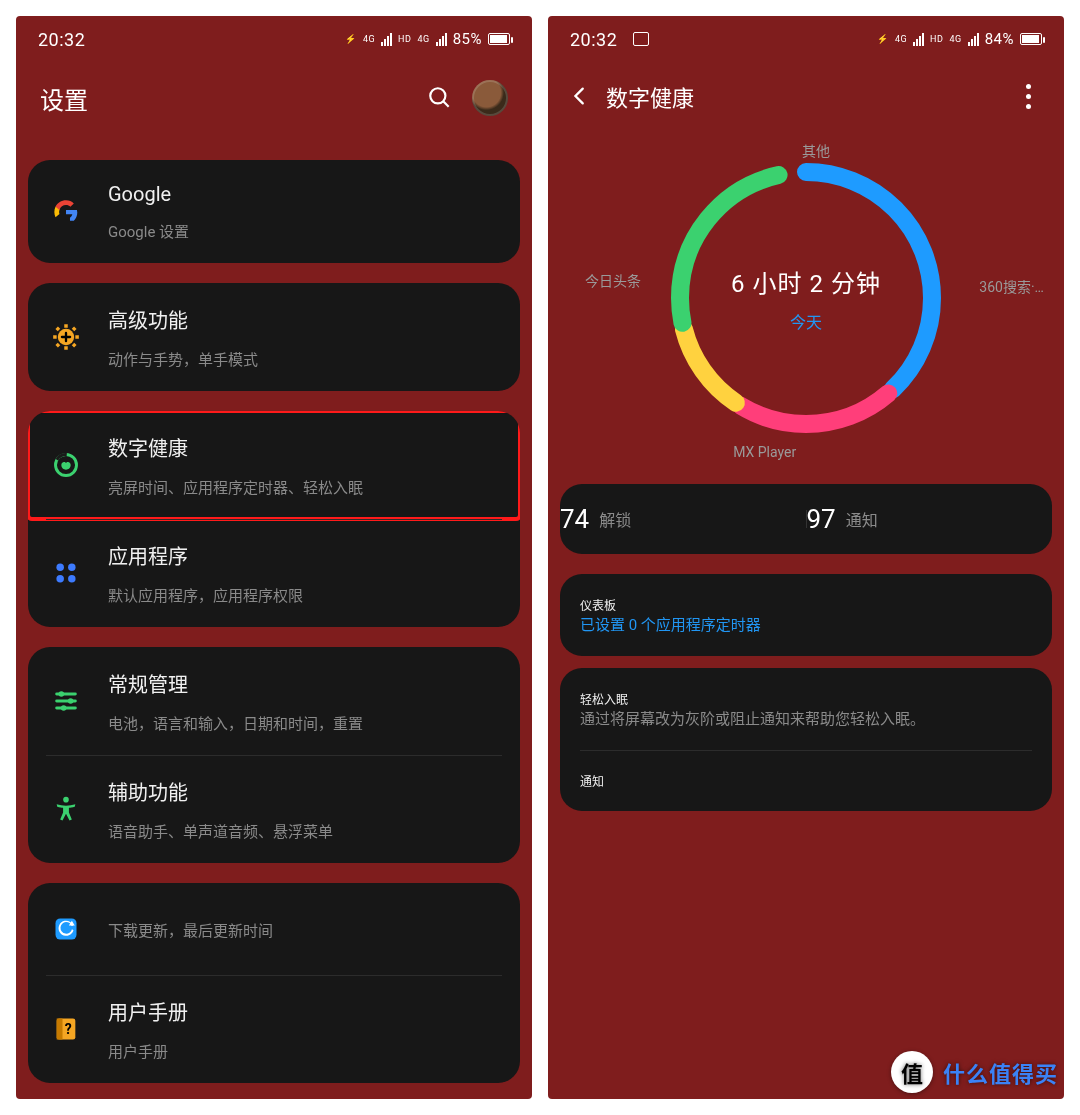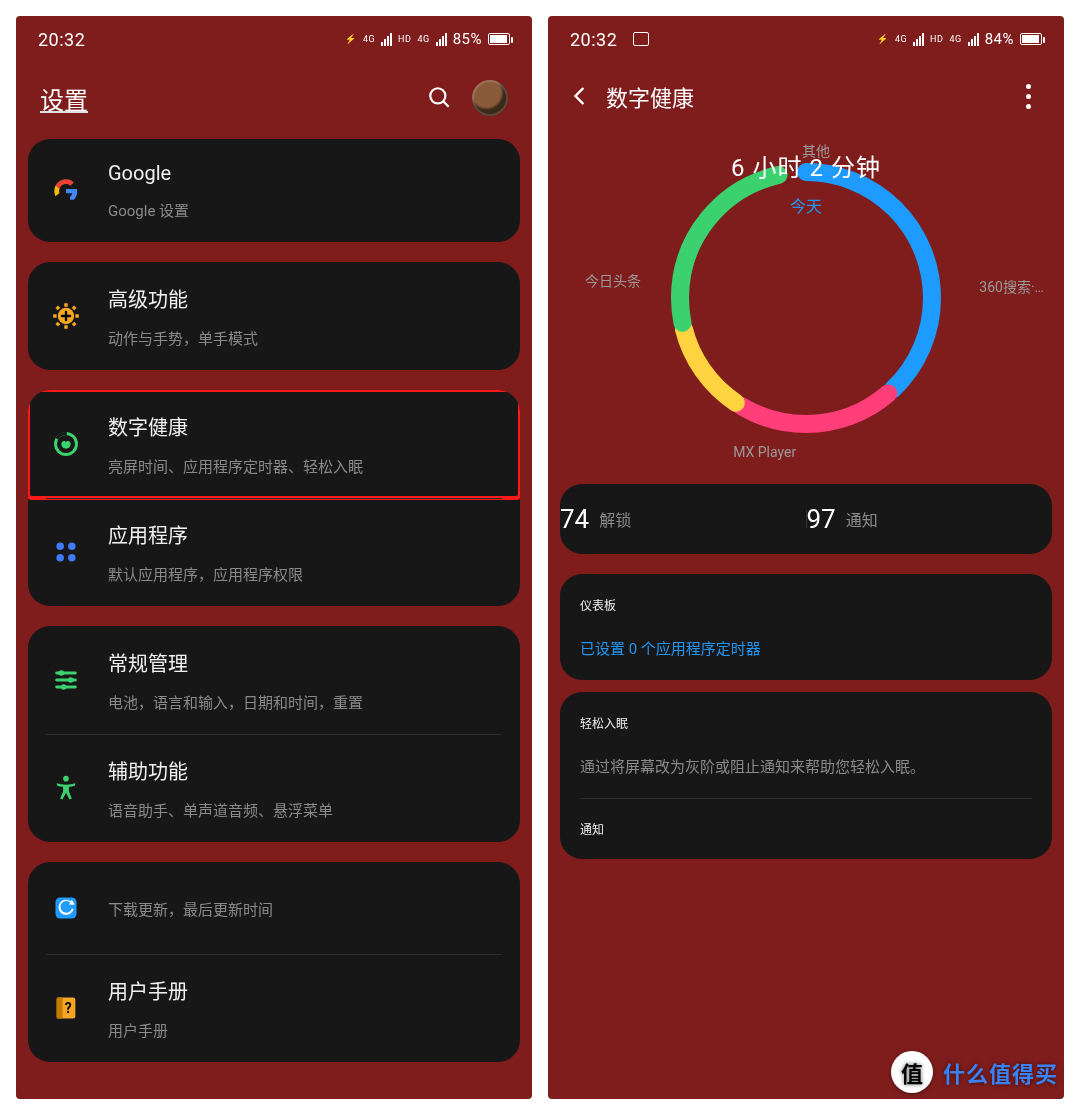--- a/index.html
+++ b/index.html
@@ -46,22 +46,21 @@
   .sb-battery .fill { position:absolute; left:1px; top:1px; bottom:1px; background:#fff; }
   .sb-sig { display:inline-flex; align-items:flex-end; gap:1px; height:14px;}
   .sb-sig span { width:2px; background:#fff; }
   .sb-sig span:nth-child(1){height:4px;} .sb-sig span:nth-child(2){height:7px;}
   .sb-sig span:nth-child(3){height:10px;} .sb-sig span:nth-child(4){height:13px;}
   .sb-tiny { font-size:9px; line-height:1; }
 
   
   .app-header {
     display: flex; align-items: center;
-    padding: 18px 24px 23px 24px;
-    text-decoration: underline;
+    padding: 18px 24px 44px 24px;
   }
   .app-title { font-size: 24px; color: #fff; flex: 1; }
   .hdr-icon { width: 36px; height: 36px; display:flex; align-items:center; justify-content:center; margin-left:14px; color:#fff; }
   .avatar {
     width: 36px; height: 36px; border-radius: 50%;
     background: radial-gradient(circle at 40% 35%, #8a5a3a 0 45%, #3a2a1a 55% 100%);
     box-shadow: inset 0 0 0 2px rgba(255,255,255,0.15);
   }
 
   
@@ -112,21 +111,21 @@
     width: 100%;
     padding: 10px 0 28px 0;
     display:flex; justify-content:center;
   }
   .donut {
     width: 300px; height: 300px; position:relative;
   }
   .donut svg { width:100%; height:100%; transform: rotate(-90deg); }
   .donut-center {
     position:absolute; inset:0;
-    display:flex; flex-direction:column; align-items:center; justify-content:flex-start;
+    display:flex; flex-direction:column; align-items:center; justify-content:center;
     gap:10px;
   }
   .donut-center .big { font-size: 24px; color:#fff; letter-spacing:1px;}
   .donut-center .small { font-size: 16px; color:#2196f3; }
   .seg-label { position:absolute; font-size:14px; color:#9a9a9a; white-space:nowrap; }
 
   
   .stats {
     margin: 8px 12px 20px 12px;
     display:flex;
@@ -137,21 +136,21 @@
   .stat { flex:1; display:flex; flex-direction:row; align-items:center; gap:10px;}
   .stat .num { font-size: 26px; color:#fff; }
   .stat .lbl { font-size: 16px; color:#8a8a8a; }
   .stat-sep { width:1px; background:#333; margin: 6px 0;}
 
   
   .opt-card { margin: 0 12px 12px 12px; background:#171717; border-radius:22px; overflow:hidden;}
   .opt-row { padding: 22px 20px; position:relative; }
   .opt-row + .opt-row::before { content:""; position:absolute; left:20px; right:20px; top:0; height:1px; background:#2c2c2c;}
   .opt-title { font-size: 12px; color:#f0f0f0; }
-  .opt-sub { font-size: 15px; color:#8a8a8a; margin-top:24px; }
+  .opt-sub { font-size: 15px; color:#8a8a8a; margin-top:0; }
   .opt-sub.blue { color:#2196f3; }
 
   
   .watermark {
     position:absolute;
     right: 22px; bottom: 22px;
     display:flex; align-items:center; gap:10px;
     color:#fff;
     text-shadow: 0 0 4px rgba(0,0,0,0.6);
   }

